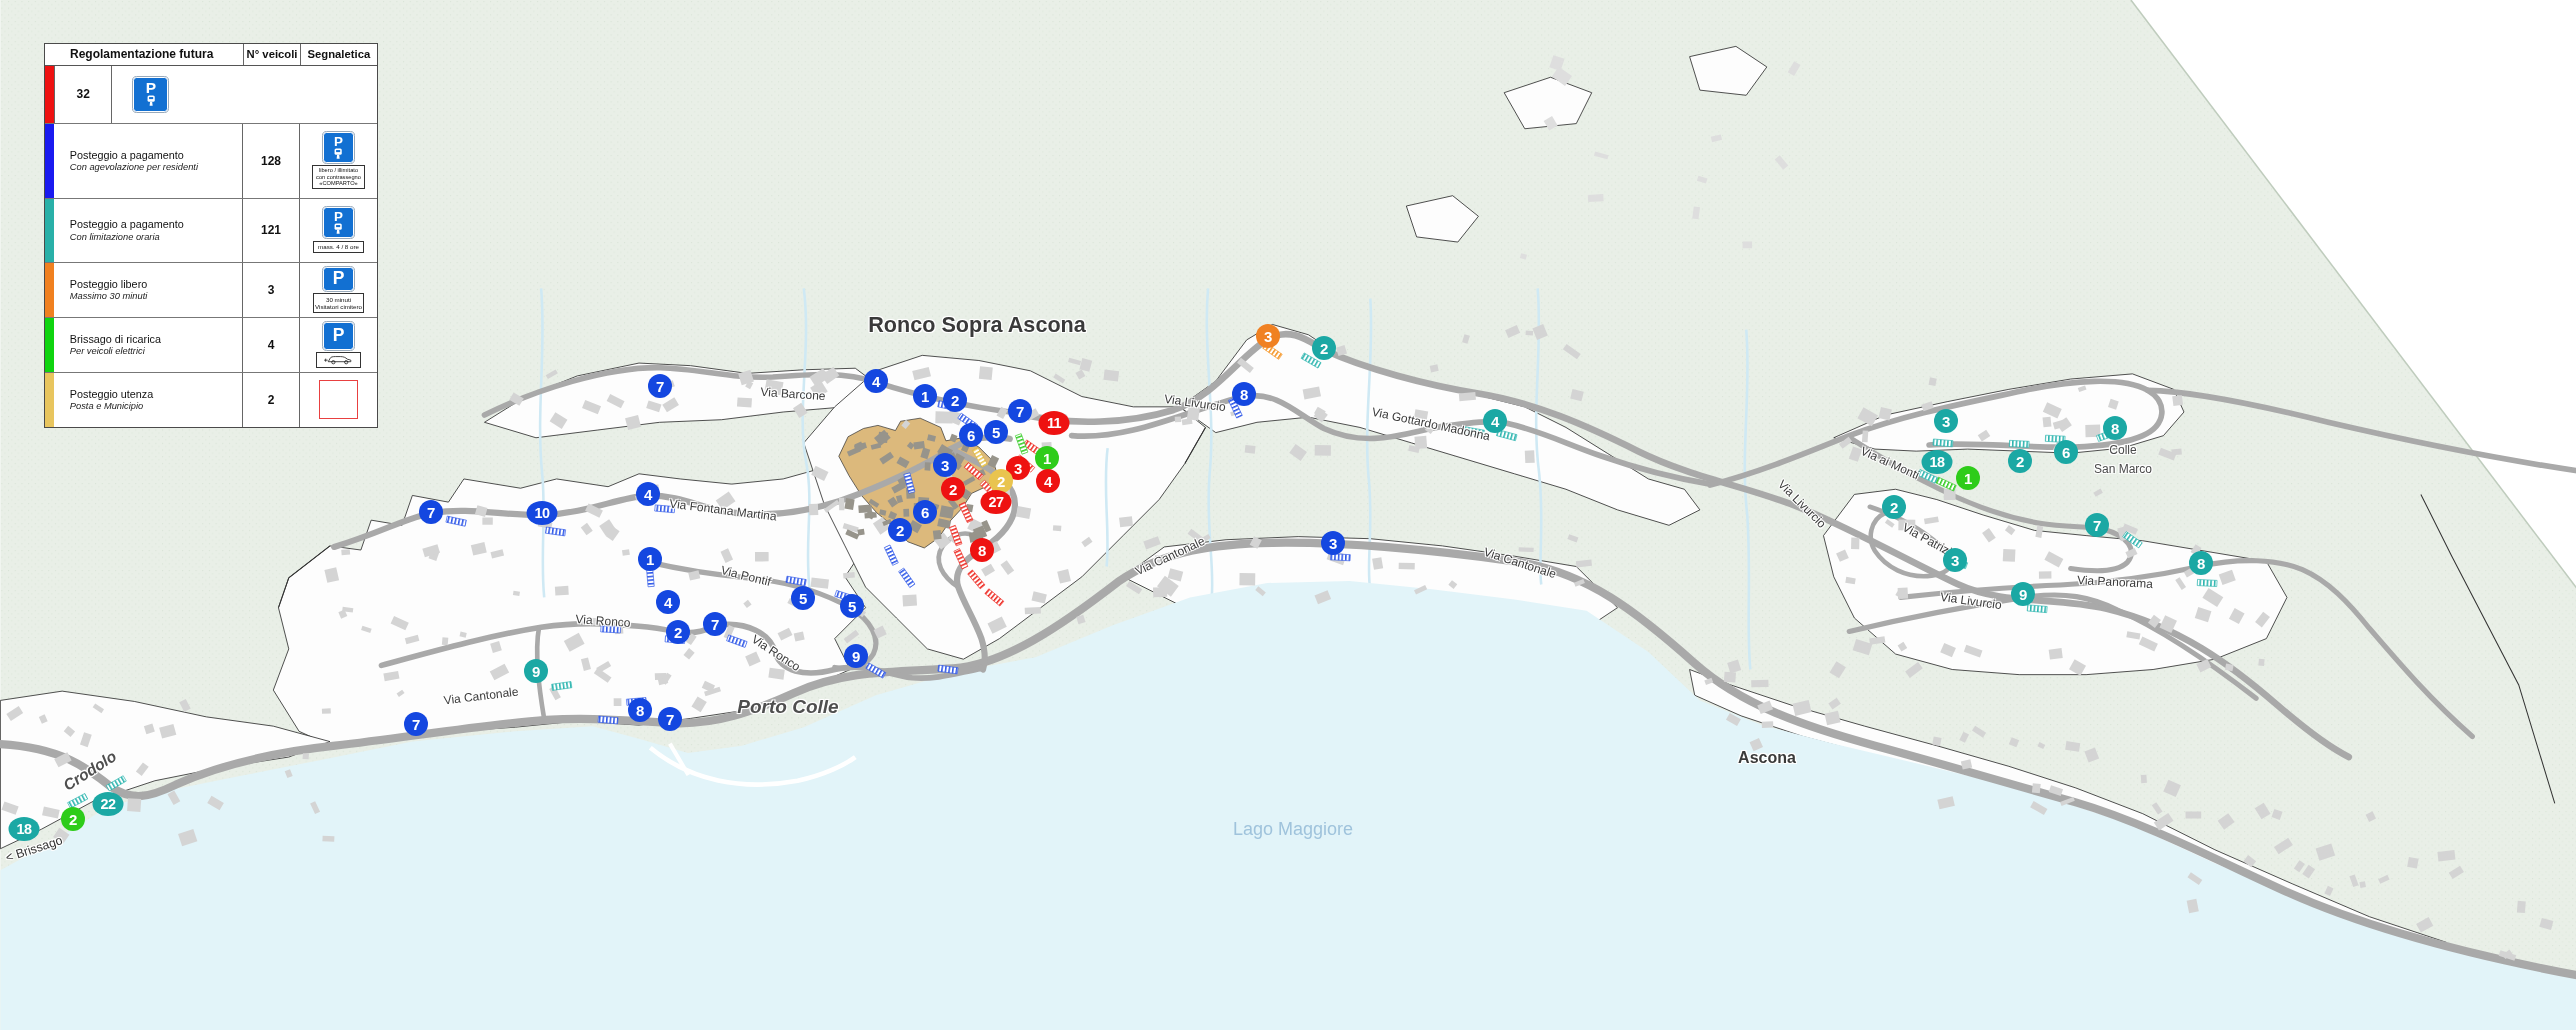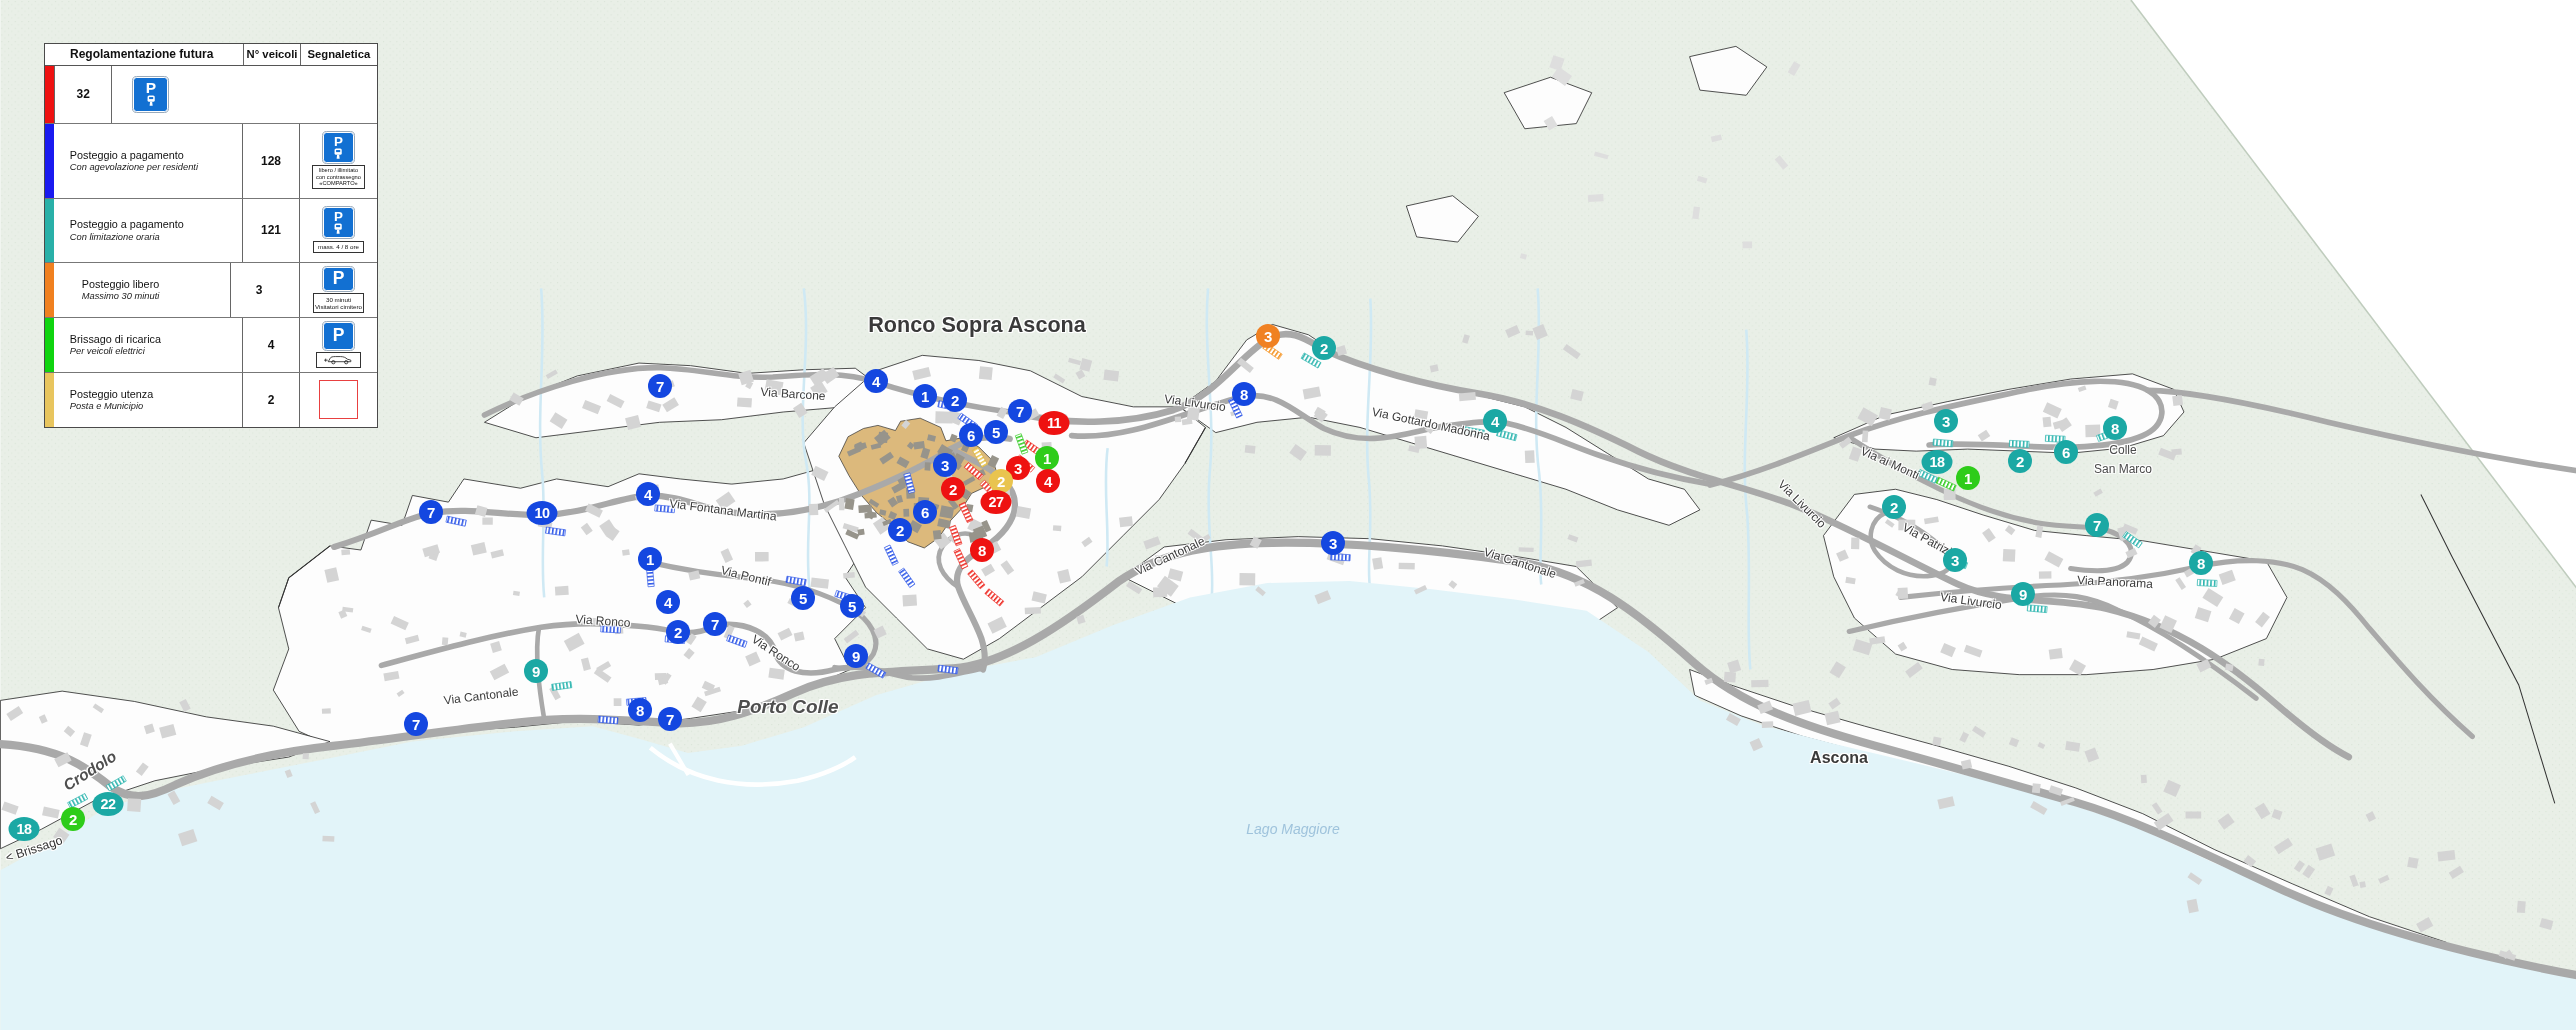--- a/index.html
+++ b/index.html
@@ -15,21 +15,21 @@
   
   .maplabel{position:absolute;z-index:5;transform:translate(-50%,-50%);white-space:nowrap;
     text-shadow:-1px -1px 0 #fff,1px -1px 0 #fff,-1px 1px 0 #fff,1px 1px 0 #fff,0 0 2.6px #fff;}
   .road-label{font-size:12px;color:#3c3c3c;}
   .lbl-title{font-size:21.6px;font-weight:bold;color:#3a3a3a;margin-left:44px;}
   .lbl-place{font-size:19px;font-weight:bold;font-style:italic;color:#4f4f4f;}
   .lbl-place2{font-size:15.5px;font-weight:bold;font-style:italic;color:#4f4f4f;}
   .lbl-place3{font-size:12px;color:#4a4a4a;text-align:center;line-height:1.15;}
   .lbl-bold{font-size:16px;font-weight:bold;color:#3a3a3a;}
   .lbl-small{font-size:12.4px;color:#333;}
-  .lbl-lake{font-size:14px;font-style:italic;color:#9fc3dc;text-shadow:none;}
+  .lbl-lake{font-size:18px;color:#9fc3dc;text-shadow:none;}
   
   #legend{position:absolute;left:44px;top:43px;width:334px;z-index:10;background:#fff;
     border:1px solid #4a4a4a;box-sizing:border-box;}
   .lg-header{display:flex;border-bottom:0.8px solid #555;height:20.6px;align-items:center;}
   .lg-h1{width:200px;padding-left:25px;box-sizing:border-box;font-weight:bold;font-size:12px;color:#111;}
   .lg-h2{width:56px;text-align:center;font-weight:bold;font-size:11.3px;color:#111;border-left:0.6px solid #666;
     align-self:stretch;display:flex;align-items:center;justify-content:center;}
   .lg-h3{width:77px;text-align:center;font-weight:bold;font-size:11.3px;color:#111;border-left:0.6px solid #666;
     align-self:stretch;display:flex;align-items:center;justify-content:center;}
   .lg-row{display:flex;border-bottom:0.6px solid #777;}
@@ -635,21 +635,21 @@
       <div class="maplabel road-label" style="left: 1890px; top: 463px; transform: translate(-50%, -50%) rotate(24deg);">Via ai Monti</div>
       <div class="maplabel road-label" style="left: 1930px; top: 541px; transform: translate(-50%, -50%) rotate(29deg);">Via Patrizia</div>
       <div class="maplabel road-label" style="left: 2115px; top: 582px; transform: translate(-50%, -50%) rotate(3deg);">Via Panorama</div>
       <div class="maplabel road-label" style="left: 1971px; top: 601px; transform: translate(-50%, -50%) rotate(8deg);">Via Livurcio</div>
       <div class="maplabel lbl-title" style="left: 933px; top: 325px; transform: translate(-50%, -50%) rotate(0deg);">Ronco Sopra Ascona</div>
       <div class="maplabel lbl-place" style="left: 788px; top: 707px; transform: translate(-50%, -50%) rotate(0deg);">Porto Colle</div>
       <div class="maplabel lbl-place2" style="left: 90px; top: 771px; transform: translate(-50%, -50%) rotate(-33deg);">Crodolo</div>
       <div class="maplabel lbl-small" style="left: 34px; top: 849px; transform: translate(-50%, -50%) rotate(-18deg);">&lt; Brissago</div>
       <div class="maplabel lbl-place3" style="left: 2123px; top: 451px; transform: translate(-50%, -50%) rotate(0deg);">Colle</div>
       <div class="maplabel lbl-place3" style="left: 2123px; top: 470px; transform: translate(-50%, -50%) rotate(0deg);">San Marco</div>
-      <div class="maplabel lbl-bold" style="left: 1839px; top: 758px; transform: translate(-50%, -50%) rotate(0deg);">Ascona</div>
+      <div class="maplabel lbl-bold" style="left: 1767px; top: 758px; transform: translate(-50%, -50%) rotate(0deg);">Ascona</div>
       <div class="maplabel lbl-lake" style="left: 1293px; top: 829px; transform: translate(-50%, -50%) rotate(0deg);">Lago Maggiore</div>
     </div>
 
   <div id="legend">
     <div class="lg-header">
       <div class="lg-h1">Regolamentazione futura</div>
       <div class="lg-h2">N° veicoli</div>
       <div class="lg-h3">Segnaletica</div>
     </div>
     <div id="legend-rows">
@@ -704,21 +704,21 @@
                 <rect x="3" y="1" width="14" height="12" rx="3" fill="#fff"></rect>
                 <rect x="6" y="4" width="8" height="4" fill="#1270d2"></rect>
                 <path d="M8,13 L12,13 L13,21 L7,21 Z" fill="#fff"></path>
               </svg>
             </div>
             <div class="plaque" style="width: 47px; font-size: 6.2px; padding: 1.5px 1px;">
               <div>mass. 4 / 8 ore</div>
             </div>
           </div>
         </div>
-        <div class="lg-row" style="height: 54px; gap: 12px;">
+        <div class="lg-row" style="height: 54px;">
           <div class="lg-stripe" style="background: rgb(240, 128, 32);"></div>
           <div class="lg-text">
             <div class="lg-name">Posteggio libero</div>
             <div class="lg-sub">Massimo 30 minuti</div>
           </div>
           <div class="lg-num">3</div>
           <div class="lg-sign">
             <div class="psign" style="width: 29px; height: 29px;">
               <div class="pP" style="font-size: 17.5px;">P</div>
             </div>

